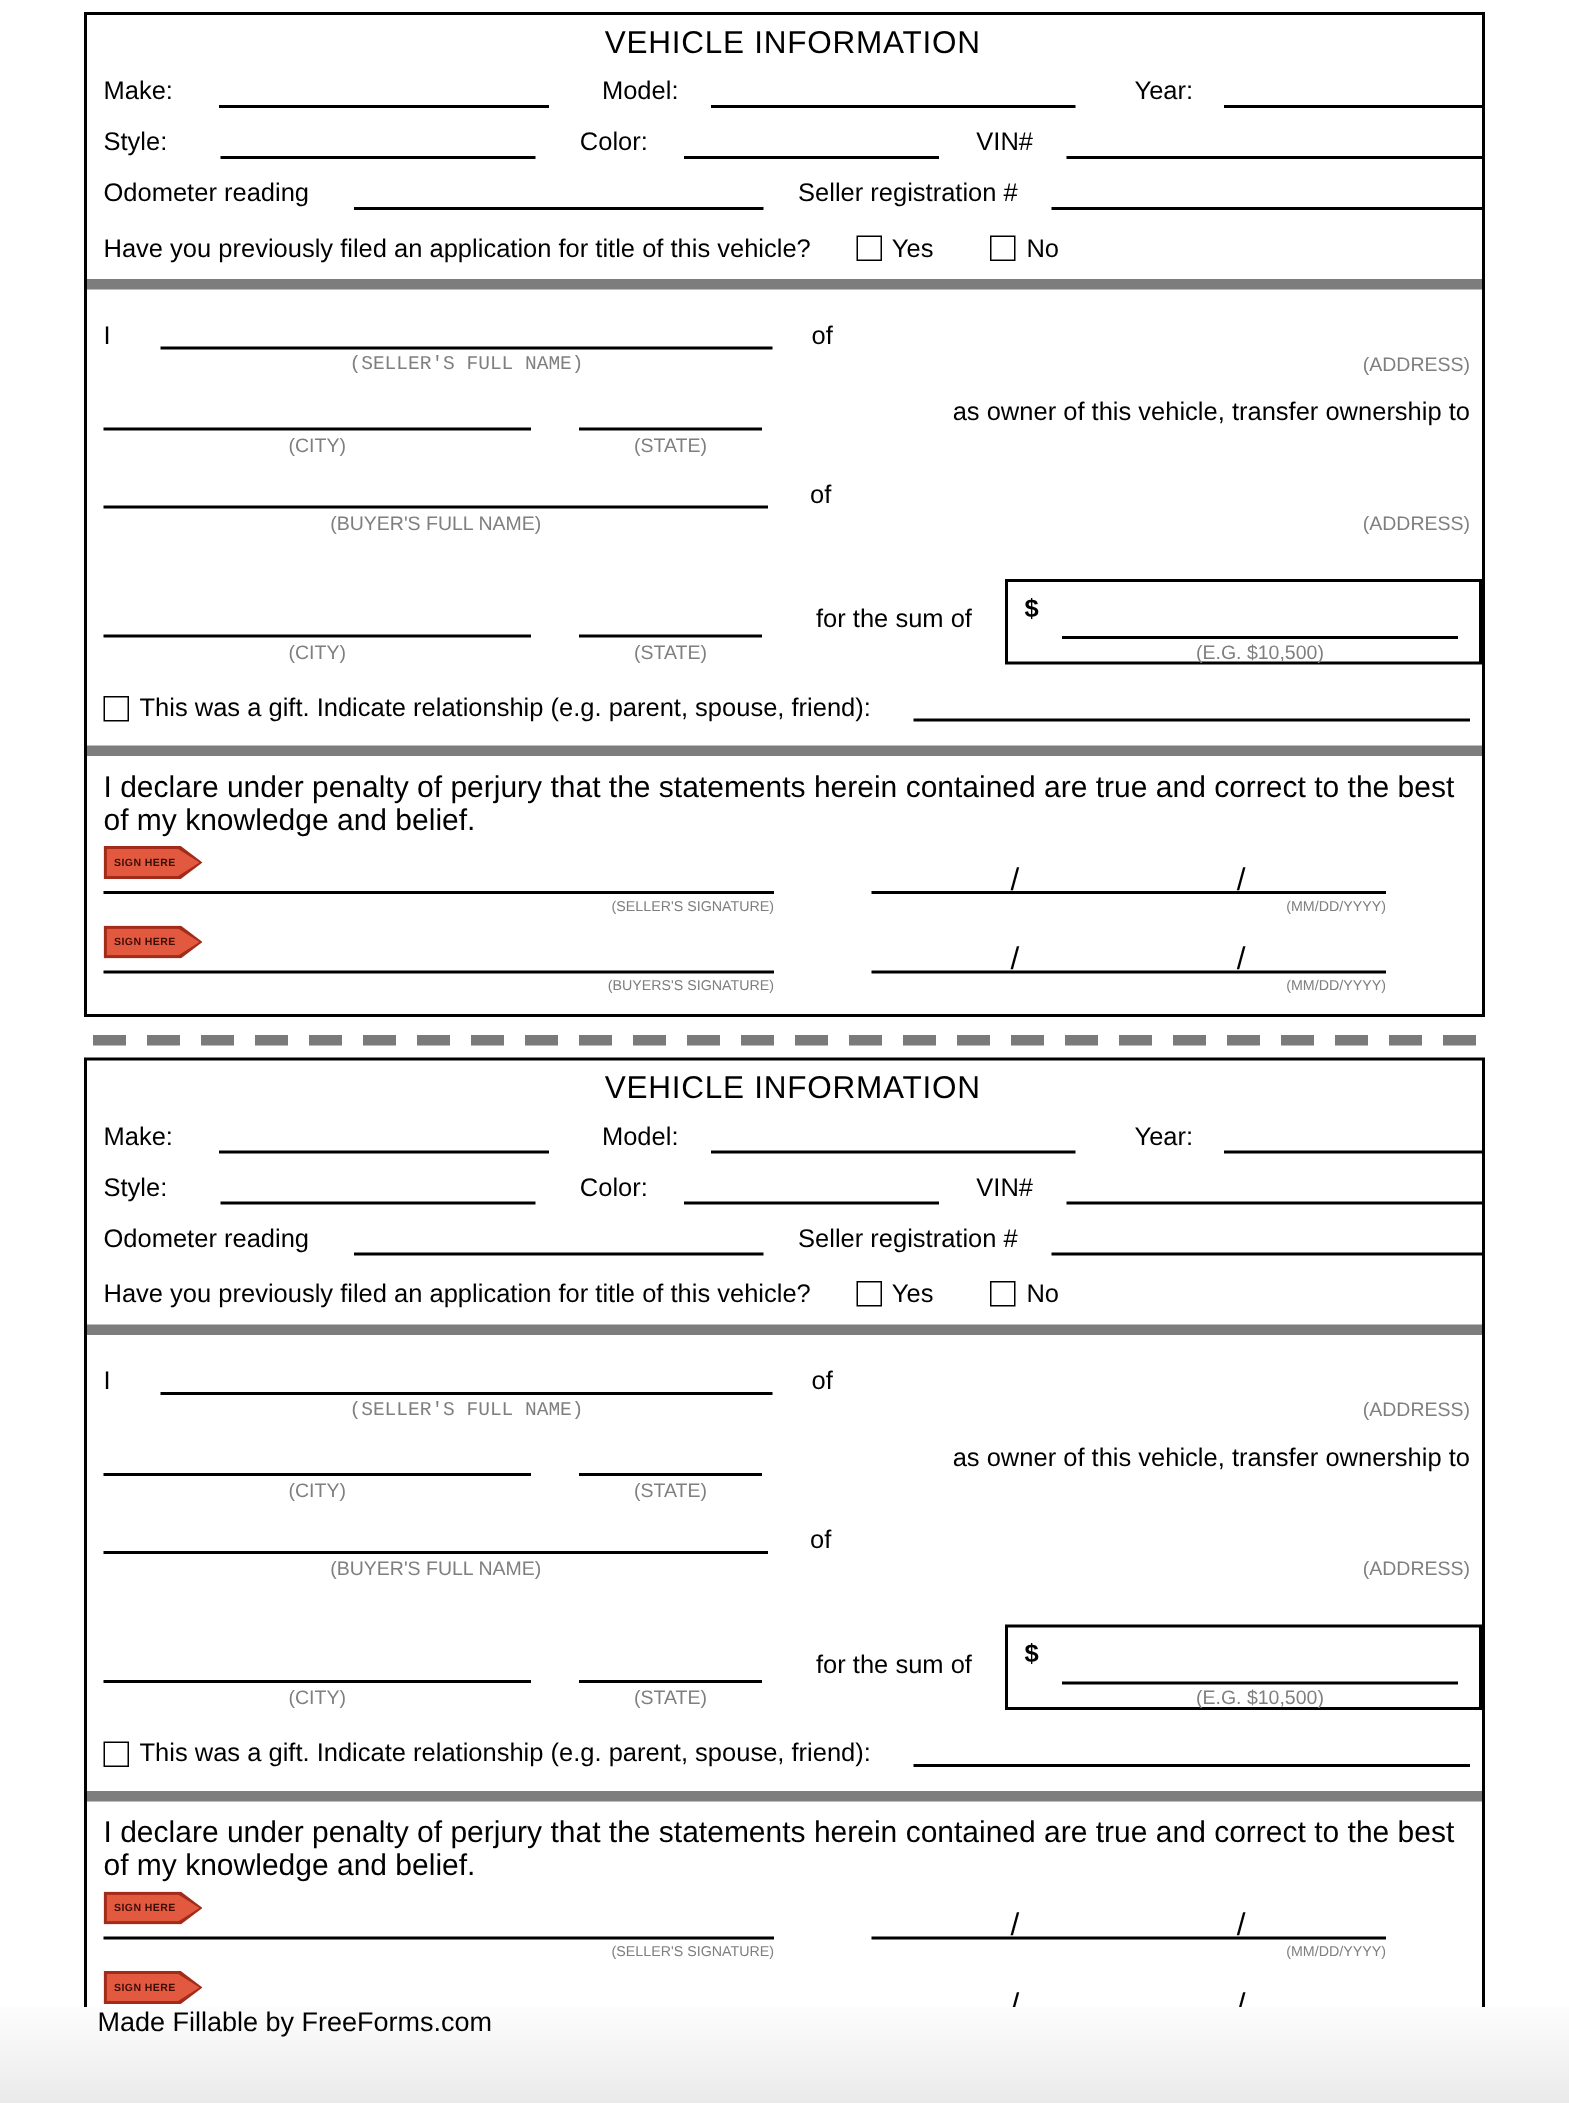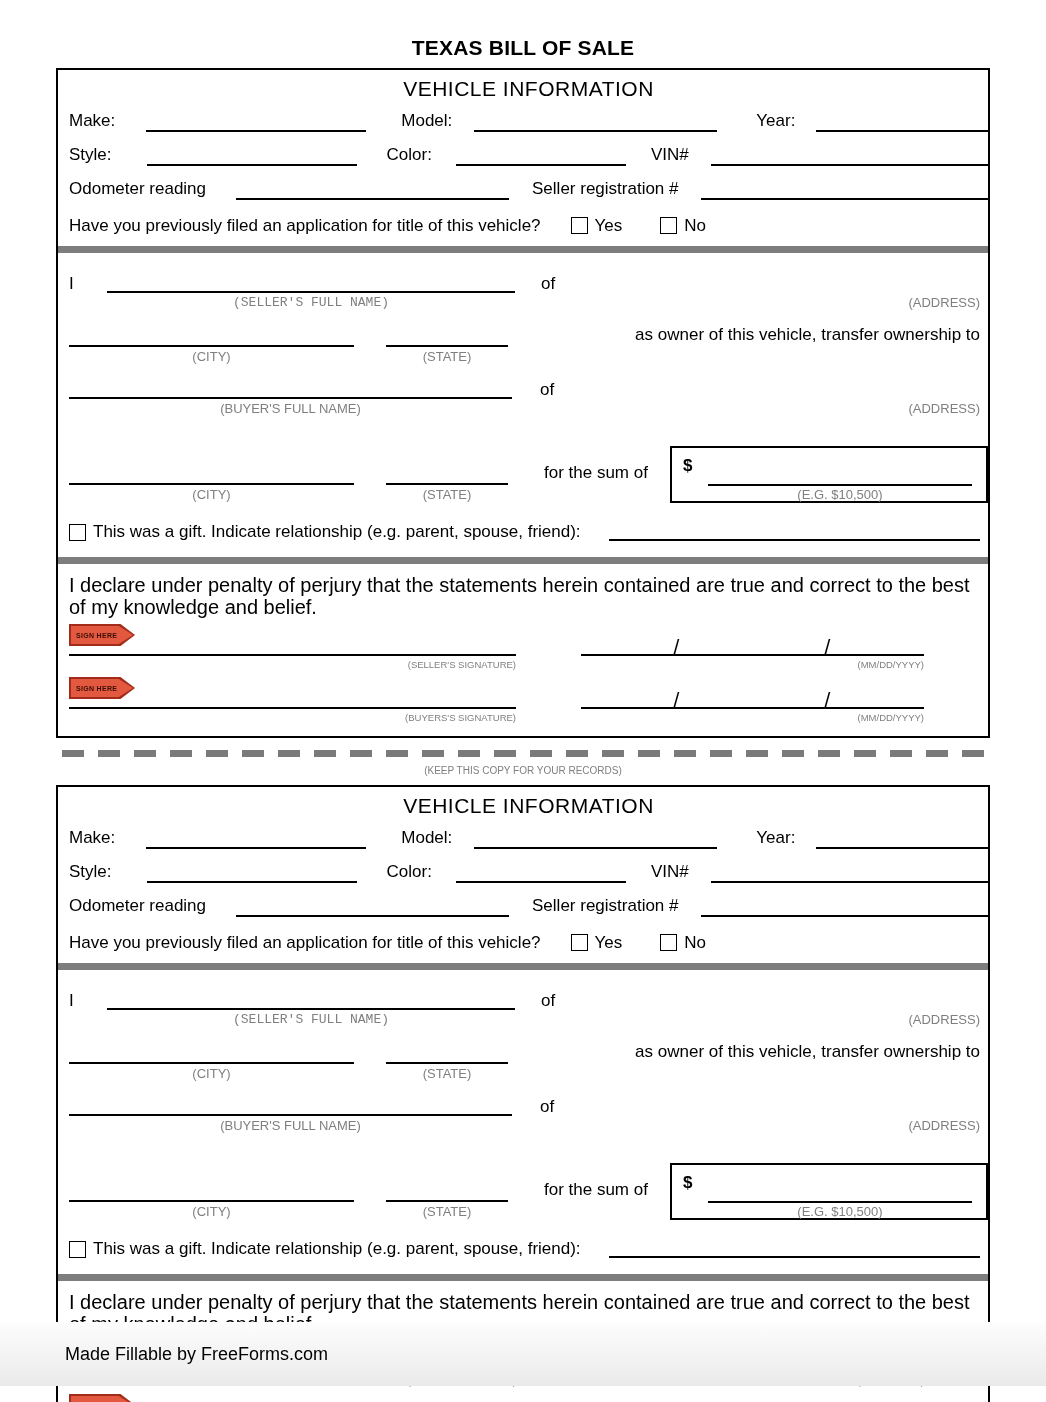--- a/index.html
+++ b/index.html
@@ -84,29 +84,28 @@
   .date-line { position:relative; height:26px; border-bottom:2px solid #000; }
   .slash { position:absolute; bottom:-3px; font-size:21px; line-height:1; }
   .slash.s1 { left:27%; } .slash.s2 { left:71%; }
   .sig-row + .sig-row { margin-top:6px; }
 
   
   .divider-zone { width:922px; margin:12px auto 0; }
   .dashes { height:7px; background:repeating-linear-gradient(90deg,#7a7a7a 0 22px, transparent 22px 36px); }
   .records-note { text-align:center; color:#7f7f7f; font-size:10px; margin-top:8px; line-height:12px; }
 
-  .page-footer { position:absolute; left:0; bottom:16px; width:100%; height:64px; background:linear-gradient(#fdfdfd,#eaeaea); display:flex; align-items:center; }
+  .page-footer { position:absolute; left:0; bottom:0; width:100%; height:64px; background:linear-gradient(#fdfdfd,#eaeaea); display:flex; }
   .footer-text { font-size:18px; margin-left:65px; }
 </style>
 </head>
 <body>
 
 <div class="page">
 
-  <div class="doc-title">TEXAS BILL OF SALE</div>
 
   <div class="copy-box">
     <div class="sect vehicle">
       <div class="section-title">VEHICLE INFORMATION</div>
       <div class="vrow">
         <span class="lbl">Make:</span>
         <span class="fill-line w-make"></span>
         <span class="lbl ml-model">Model:</span>
         <span class="fill-line w-model"></span>
         <span class="lbl ml-year">Year:</span>
@@ -233,21 +232,20 @@
             <span class="slash s2">/</span>
           </span>
           <span class="sig-caption">(MM/DD/YYYY)</span>
         </div>
       </div>
     </div>
   </div>
 
   <div class="divider-zone">
     <div class="dashes"></div>
-    <div class="records-note">(KEEP THIS COPY FOR YOUR RECORDS)</div>
   </div>
 
   <div class="copy-box">
     <div class="sect vehicle">
       <div class="section-title">VEHICLE INFORMATION</div>
       <div class="vrow">
         <span class="lbl">Make:</span>
         <span class="fill-line w-make"></span>
         <span class="lbl ml-model">Model:</span>
         <span class="fill-line w-model"></span>

